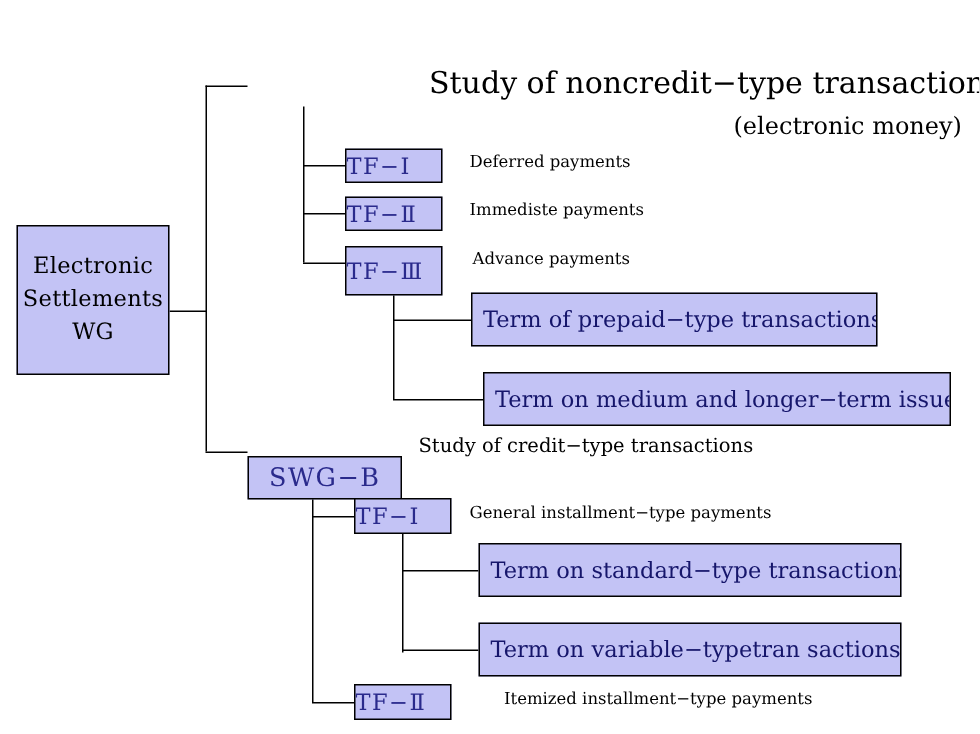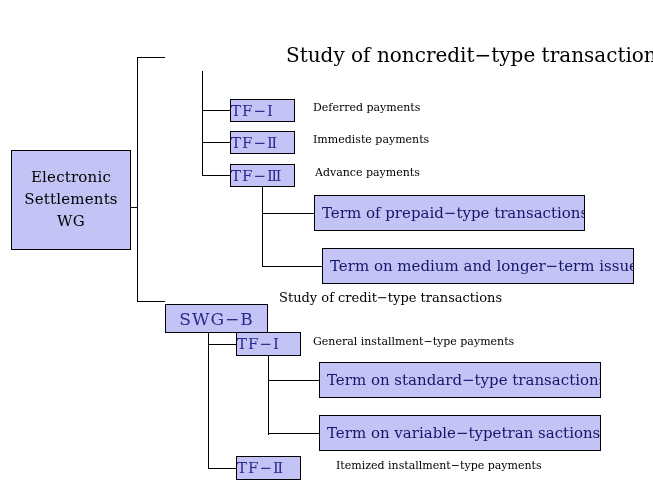--- a/index.html
+++ b/index.html
@@ -117,41 +117,42 @@
   <div class="line hline" style="left:262px; top:266px; width:61px;"></div>
 
   <div class="line vline" style="left:208px; top:315px; height:153px;"></div>
   <div class="line hline" style="left:208px; top:344px; width:28px;"></div>
   <div class="line hline" style="left:208px; top:468px; width:28px;"></div>
 
   <div class="line vline" style="left:268px; top:356px; height:79px;"></div>
   <div class="line hline" style="left:268px; top:380px; width:51px;"></div>
   <div class="line hline" style="left:268px; top:433px; width:51px;"></div>
 
-  <div class="box node-root" style="left:11px; top:150px; width:120px; height:100px;">
+  <div class="box node-root" style="left:11px; top:150px; width:102px; height:100px;">
     <span>Electronic</span>
     <span>Settlements</span>
     <span>WG</span>
   </div>
 
 
   <div class="label label-head clip-right" style="left:286px; top:43px; width:367px;">Study of noncredit−type transactions</div>
 
+  <div class="label label-sub clip-right" style="left:489px; top:74px; width:164px;">(electronic money)</div>
 
   <div class="box node-tf" style="left:230px; top:99px; width:65px; height:23px;">
     <span>TF−Ⅰ</span>
   </div>
   <div class="label label-desc" style="left:313px; top:101px;">Deferred payments</div>
 
   <div class="box node-tf" style="left:230px; top:131px; width:65px; height:23px;">
     <span>TF−Ⅱ</span>
   </div>
   <div class="label label-desc" style="left:313px; top:133px;">Immediste payments</div>
 
-  <div class="box node-tf" style="left:230px; top:164px; width:65px; height:23px;">
+  <div class="box node-tf" style="left:230px; top:164px; width:65px; height:33px;">
     <span>TF−Ⅲ</span>
   </div>
   <div class="label label-desc" style="left:315px; top:166px;">Advance payments</div>
 
   <div class="box node-term" style="left:314px; top:195px; width:271px; height:36px;">
     <span>Term of prepaid−type transactions</span>
   </div>
 
   <div class="box node-term" style="left:322px; top:248px; width:312px; height:36px;">
     <span>Term on medium and longer−term issues</span>

